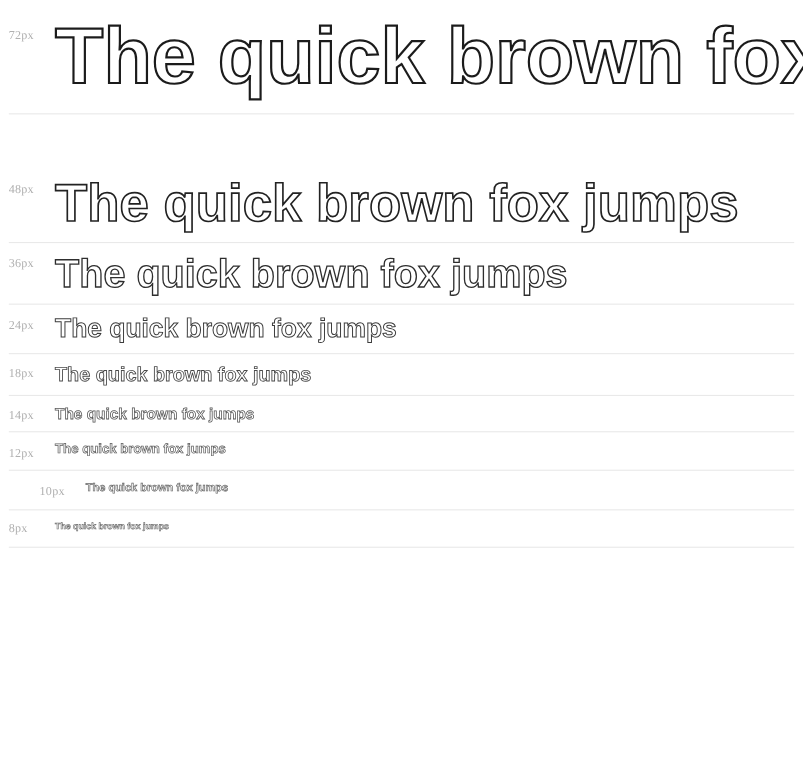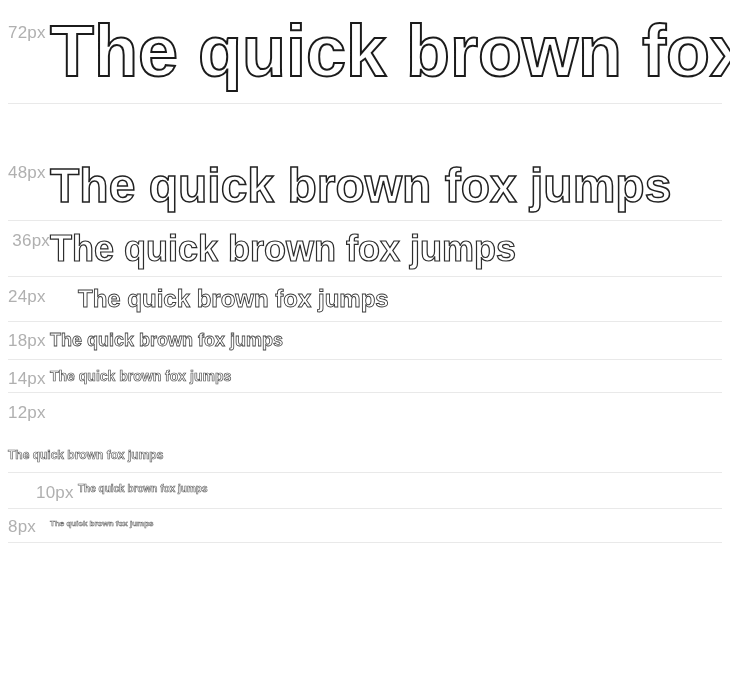--- a/index.html
+++ b/index.html
@@ -17,46 +17,47 @@
     margin: 0 8px;
   }
   .row {
     display: flex;
     align-items: flex-start;
     border-bottom: 1px solid #e9e9e9;
   }
   .label {
     flex: 0 0 42px;
     width: 42px;
-    font-size: 17px;
+    font-size: 11px;
     line-height: 11px;
     color: #b0b0b0;
     letter-spacing: 0.2px;
+    font-family: Liberation Serif, serif;
   }
   .sample {
     white-space: nowrap;
     line-height: 1.15;
     font-weight: bold;
     color: #ffffff;
     letter-spacing: 0;
   }
   
   .s72 { padding: 10px 0; } .s72 .label { margin-top: 17px; }
   .s72 .sample { font-size: 72px; -webkit-text-stroke: 2px #1b1b1b; }
   .s48 { padding: 7px 0; margin-top: 47px; }  .s48 .label { margin-top: 9px; }
   .s48 .sample { font-size: 48px; -webkit-text-stroke: 1.5px #222222; }
-  .s36 { padding: 7px 0; text-align: right; }  .s36 .label { margin-top: 7px; }
+  .s36 { padding: 7px 0; }  .s36 .label { margin-top: 7px; }
   .s36 .sample { font-size: 36px; -webkit-text-stroke: 1.2px #2e2e2e; }
-  .s24 { padding: 8px 0; gap: 28px; }  .s24 .label { margin-top: 6px; }
+  .s24 { padding: 8px 0; }  .s24 .label { margin-top: 6px; }
   .s24 .sample { font-size: 24px; -webkit-text-stroke: 0.9px #3c3c3c; }
   .s18 { padding: 8px 0; }  .s18 .label { margin-top: 5px; }
   .s18 .sample { font-size: 18px; -webkit-text-stroke: 0.8px #4a4a4a; }
   .s14 { padding: 8px 0; }  .s14 .label { margin-top: 5px; }
   .s14 .sample { font-size: 14px; -webkit-text-stroke: 0.7px #555555; }
-  .s12 { padding: 9px 0; flex-direction: column; }  .s12 .label { margin-top: 5px; }
+  .s12 { padding: 9px 0; }  .s12 .label { margin-top: 5px; }
   .s12 .sample { font-size: 12px; -webkit-text-stroke: 0.65px #5d5d5d; }
   .s10 { padding: 10px 0; } .s10 .label { margin-top: 4px; margin-left: 28px; }
   .s10 .sample { font-size: 10px; -webkit-text-stroke: 0.6px #666666; }
   .s8  { padding: 10px 0; } .s8 .label { margin-top: 2px; }
   .s8 .sample  { font-size: 8px;  -webkit-text-stroke: 0.55px #6e6e6e; }
 
   
   @supports not (-webkit-text-stroke: 1px black) {
     .sample { color: #555555; }
   }

